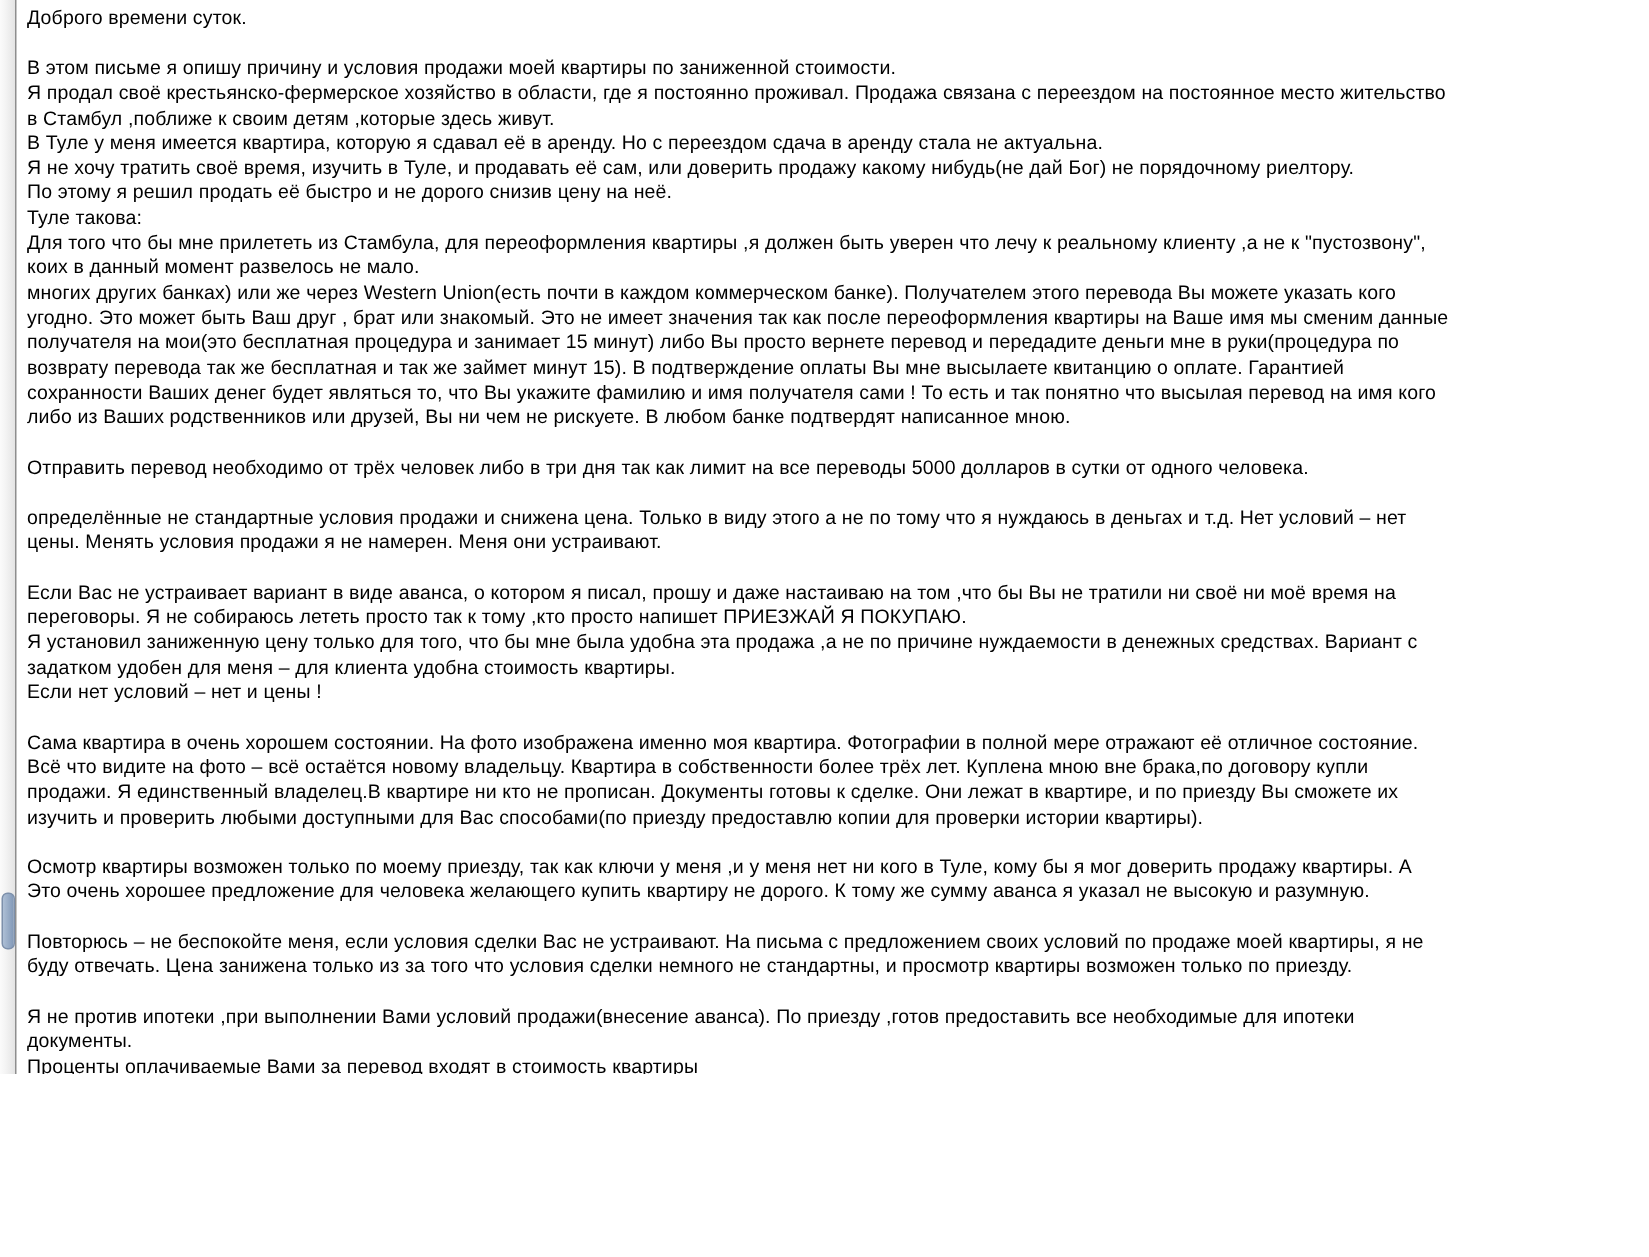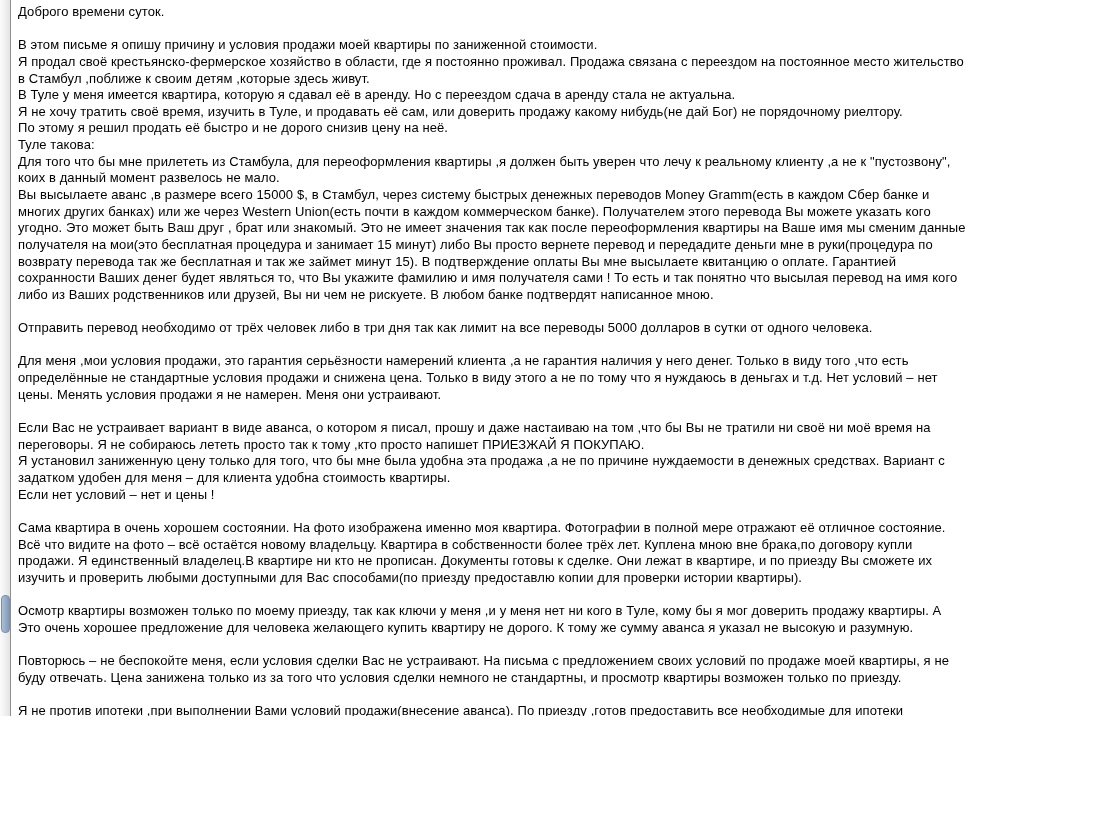--- a/index.html
+++ b/index.html
@@ -73,31 +73,29 @@
       <div class="line"></div>
       <div class="line">В этом письме я опишу причину и условия продажи моей квартиры по заниженной стоимости.</div>
       <div class="line">Я продал своё крестьянско-фермерское хозяйство в области, где я постоянно проживал. Продажа связана с переездом на постоянное место жительство</div>
       <div class="line">в Стамбул ,поближе к своим детям ,которые здесь живут.</div>
       <div class="line">В Туле у меня имеется квартира, которую я сдавал её в аренду. Но с переездом сдача в аренду стала не актуальна.</div>
       <div class="line">Я не хочу тратить своё время, изучить в Туле, и продавать её сам, или доверить продажу какому нибудь(не дай Бог) не порядочному риелтору.</div>
       <div class="line">По этому я решил продать её быстро и не дорого снизив цену на неё.</div>
       <div class="line">Туле такова:</div>
       <div class="line">Для того что бы мне прилететь из Стамбула, для переоформления квартиры ,я должен быть уверен что лечу к реальному клиенту ,а не к "пустозвону",</div>
       <div class="line">коих в данный момент развелось не мало.</div>
-      <div class="line">Вы высылаете аванс ,в размере всего 15000 $, в Стамбул, через систему быстрых денежных переводов Money Gramm(есть в каждом Сбер банке и</div>
       <div class="line">многих других банках) или же через Western Union(есть почти в каждом коммерческом банке). Получателем этого перевода Вы можете указать кого</div>
       <div class="line">угодно. Это может быть Ваш друг , брат или знакомый. Это не имеет значения так как после переоформления квартиры на Ваше имя мы сменим данные</div>
       <div class="line">получателя на мои(это бесплатная процедура и занимает 15 минут) либо Вы просто вернете перевод и передадите деньги мне в руки(процедура по</div>
       <div class="line">возврату перевода так же бесплатная и так же займет минут 15). В подтверждение оплаты Вы мне высылаете квитанцию о оплате. Гарантией</div>
       <div class="line">сохранности Ваших денег будет являться то, что Вы укажите фамилию и имя получателя сами ! То есть и так понятно что высылая перевод на имя кого</div>
       <div class="line">либо из Ваших родственников или друзей, Вы ни чем не рискуете. В любом банке подтвердят написанное мною.</div>
       <div class="line"></div>
       <div class="line">Отправить перевод необходимо от трёх человек либо в три дня так как лимит на все переводы 5000 долларов в сутки от одного человека.</div>
       <div class="line"></div>
-      <div class="line">Для меня ,мои условия продажи, это гарантия серьёзности намерений клиента ,а не гарантия наличия у него денег. Только в виду того ,что есть</div>
       <div class="line">определённые не стандартные условия продажи и снижена цена. Только в виду этого а не по тому что я нуждаюсь в деньгах и т.д. Нет условий – нет</div>
       <div class="line">цены. Менять условия продажи я не намерен. Меня они устраивают.</div>
       <div class="line"></div>
       <div class="line">Если Вас не устраивает вариант в виде аванса, о котором я писал, прошу и даже настаиваю на том ,что бы Вы не тратили ни своё ни моё время на</div>
       <div class="line">переговоры. Я не собираюсь лететь просто так к тому ,кто просто напишет ПРИЕЗЖАЙ Я ПОКУПАЮ.</div>
       <div class="line">Я установил заниженную цену только для того, что бы мне была удобна эта продажа ,а не по причине нуждаемости в денежных средствах. Вариант с</div>
       <div class="line">задатком удобен для меня – для клиента удобна стоимость квартиры.</div>
       <div class="line">Если нет условий – нет и цены !</div>
       <div class="line"></div>
       <div class="line">Сама квартира в очень хорошем состоянии. На фото изображена именно моя квартира. Фотографии в полной мере отражают её отличное состояние.</div>

